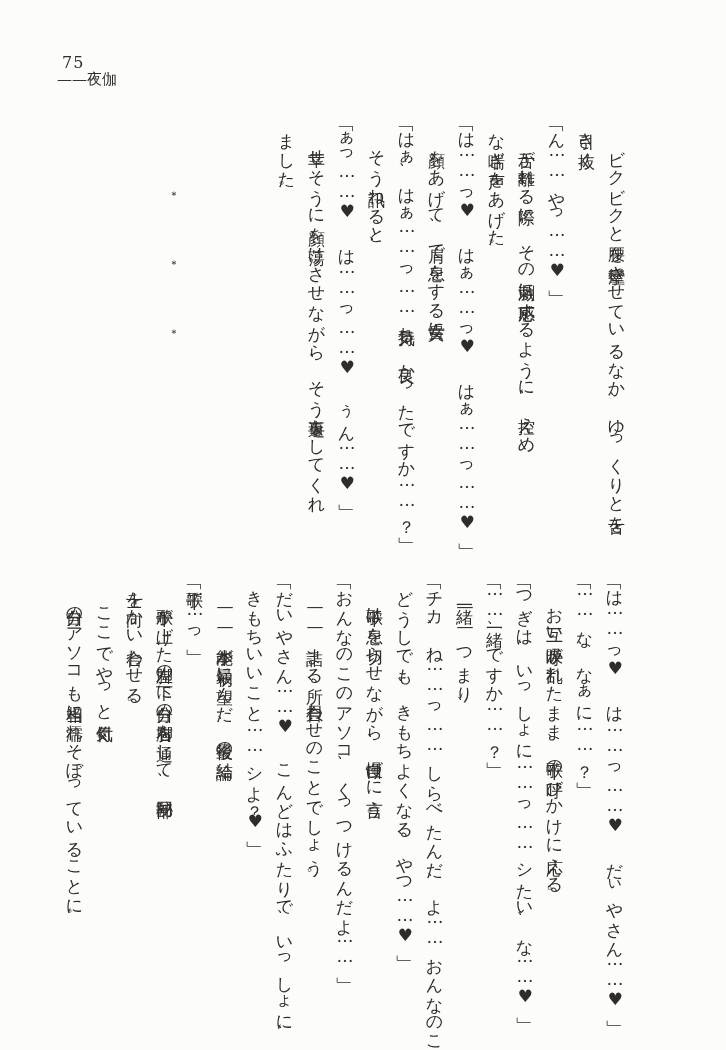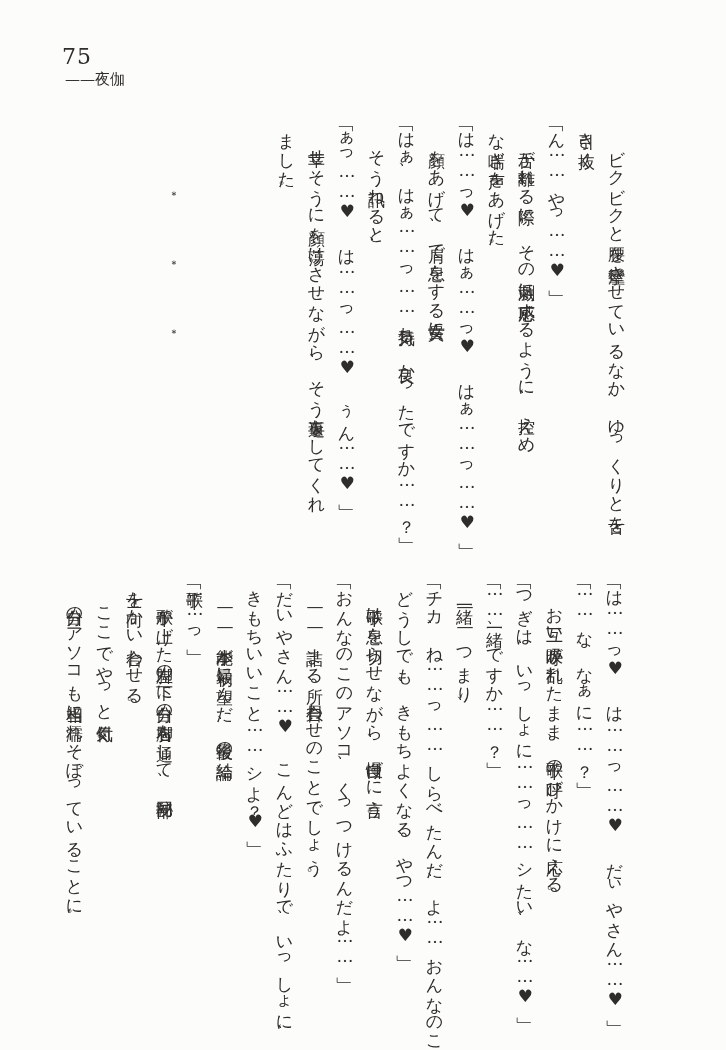--- a/index.html
+++ b/index.html
@@ -9,25 +9,25 @@
     font-family:"DejaVu Serif","Liberation Serif",serif;
   }
   .page{
     position:relative;
     width:726px;height:1050px;
     background:#fcfcfa;
     color:#2f2d2b;
     overflow:hidden;
   }
   .page-number{
-    position:absolute;top:44px;left:62px;
-    font-size:22px;letter-spacing:1px;
+    position:absolute;top:53px;left:62px;
+    font-size:16px;letter-spacing:1px;
   }
   .chapter-header{
-    position:absolute;top:70px;left:65px;
+    position:absolute;top:70px;left:57px;
     font-size:15px;
   }
   .text-block{
     position:absolute;
     writing-mode:vertical-rl;
     text-orientation:upright;
     font-size:17px;
     line-height:30px;
     height:452px;
     white-space:nowrap;

